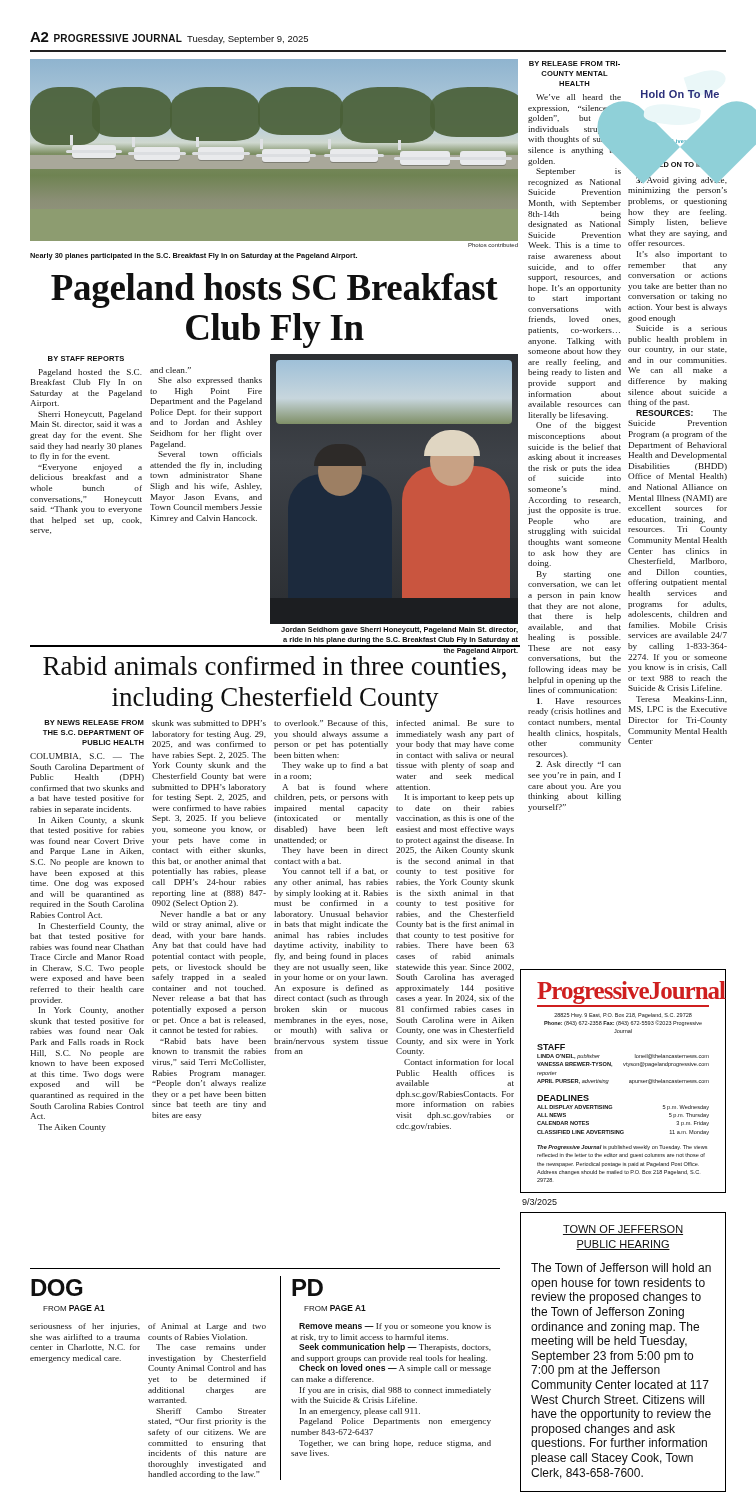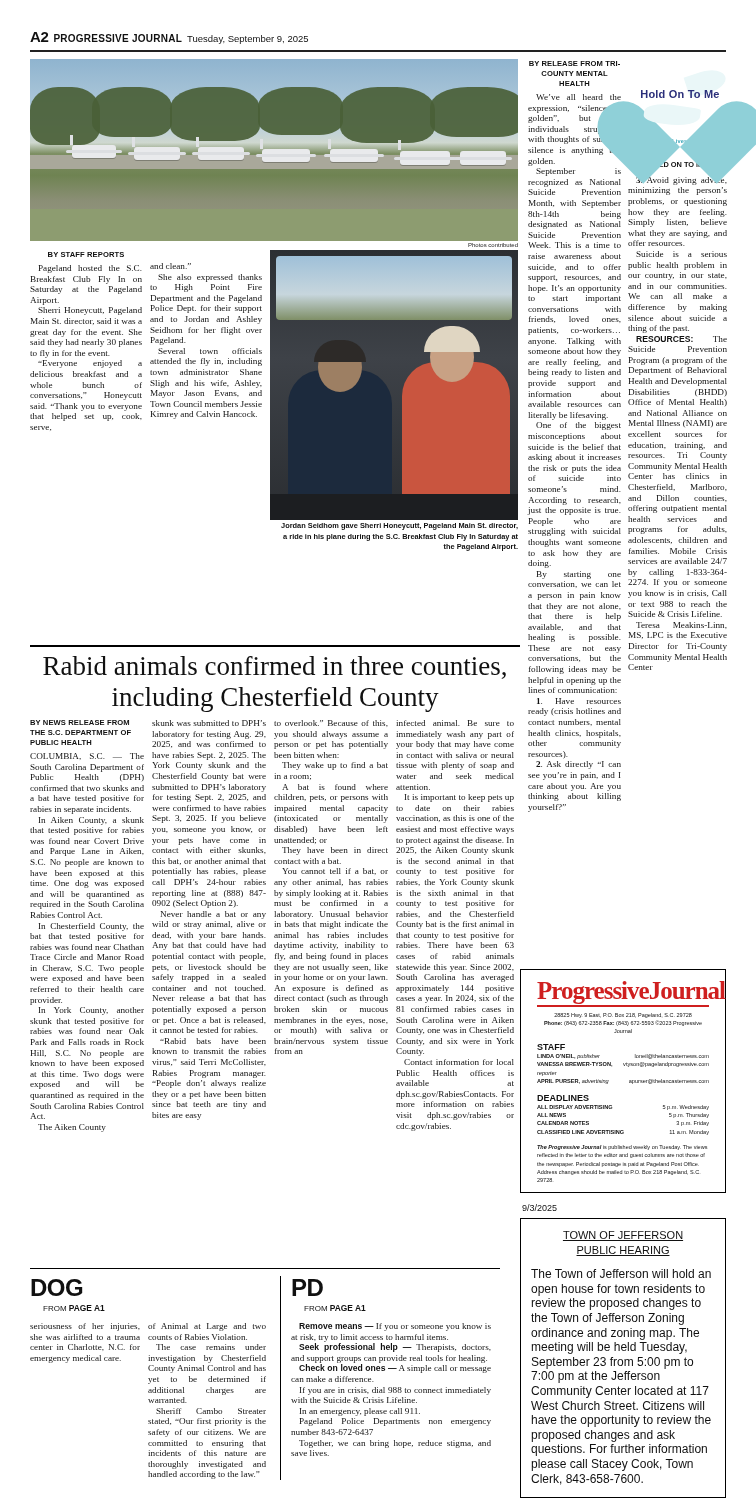--- a/index.html
+++ b/index.html
@@ -44,21 +44,21 @@
   .ck-person { position:absolute; bottom:0; border-radius:34px 34px 0 0; }
   .ck-head { position:absolute; border-radius:50%; }
   .ck-panel { position:absolute; left:0; right:0; bottom:0; height:26px; background:#1c1e21; }
 
   
   h1.hd-main { font-family:"Liberation Serif", serif; font-weight:bold; font-size:37px; line-height:40px; text-align:center; margin:6px 0 6px; letter-spacing:-0.3px; }
   h1.hd-sep { font-family:"Liberation Serif", serif; font-weight:normal; font-size:27px; line-height:31px; text-align:center; margin:4px 0 5px; }
   h2.hd-right { font-family:"Liberation Serif", serif; font-weight:normal; font-size:26px; line-height:31px; text-align:center; margin:10px 0 8px; }
 
   .byline { font-family:"Liberation Sans", sans-serif; font-weight:bold; font-size:7.6px; line-height:10px; text-align:center; margin-bottom:3px; letter-spacing:.1px; }
-  .byline.left { text-align:left; }
+  .byline.left { text-align:right; }
 
   
   .cols { display:flex; }
   .col { font-size:9.2px; line-height:10.6px; text-align:justify; hyphens:auto; -webkit-hyphens:auto; }
   .col p { margin:0; text-indent:8px; }
   .col p.noind { text-indent:0; }
   .bold-lead { font-family:"Liberation Sans", sans-serif; font-weight:bold; font-size:8.6px; }
 
   .rule-h { border-top:1px solid #000; margin:6px 0; }
   .rule-thick { border-top:2px solid #000; margin:7px 0 0; }
@@ -80,21 +80,21 @@
   .np-logo { font-family:"Liberation Serif", serif; font-weight:bold; font-size:25px; color:#cf1f1f; text-align:center; line-height:27px; letter-spacing:-1px; border-bottom:2px solid #cf1f1f; padding-bottom:1px; }
   .np-addr { font-family:"Liberation Sans", sans-serif; font-size:5.5px; text-align:center; margin-top:4px; line-height:8px; }
   .np-h { font-family:"Liberation Sans", sans-serif; font-weight:bold; font-size:9px; margin-top:7px; }
   .np-row { display:flex; justify-content:space-between; font-family:"Liberation Sans", sans-serif; font-size:5.6px; line-height:8.4px; }
   .np-row .l { font-weight:bold; }
   .np-row .l i { font-weight:normal; font-style:italic; }
   .np-legal { font-family:"Liberation Sans", sans-serif; font-size:5.5px; line-height:8.2px; margin-top:7px; }
   .np-legal b { font-style:italic; }
 
   
-  .notice-date { font-family:"Liberation Sans", sans-serif; font-size:9px; margin:10px 0 0 2px; }
+  .notice-date { font-family:"Liberation Sans", sans-serif; font-size:9px; margin:4px 0 0 2px; }
   .notice-box { border:1px solid #000; padding:9px 10px 11px; margin-top:5px; }
   .notice-title { font-family:"Liberation Sans", sans-serif; font-size:11px; text-align:center; text-decoration:underline; line-height:15px; margin-bottom:9px; }
   .notice-body { font-family:"Liberation Sans", sans-serif; font-size:12px; line-height:14.6px; }
   .jump-title { font-family:"Liberation Sans", sans-serif; font-weight:bold; font-size:24px; letter-spacing:-0.5px; line-height:24px; }
   .jump-from { font-family:"Liberation Sans", sans-serif; font-size:8px; margin-top:3px;padding-left:13px; }
   .jump-from b { font-size:8.4px; }
   .vdiv { border-left:1px solid #000; }
 </style>
 </head>
 <body>
@@ -129,21 +129,23 @@
         <div class="plane-tail" style="left:166px;top:78px;"></div>
         <div class="plane" style="left:232px;top:90px;width:48px;height:13px;"></div>
         <div class="plane-tail" style="left:230px;top:80px;"></div>
         <div class="plane" style="left:300px;top:90px;width:48px;height:13px;"></div>
         <div class="plane-tail" style="left:298px;top:80px;"></div>
         <div class="plane" style="left:370px;top:92px;width:50px;height:14px;"></div>
         <div class="plane-tail" style="left:368px;top:81px;"></div>
         <div class="plane" style="left:430px;top:92px;width:46px;height:14px;"></div>
       </div>
       <div class="photo-credit">Photos contributed</div>
-
+      <div class="photo-cap">Nearly 30 planes participated in the S.C. Breakfast Fly In on Saturday at the Pageland Airport.</div>
+
+      <h1 class="hd-main">Pageland hosts SC Breakfast Club Fly In</h1>
 
       <div class="cols">
         <div class="col" style="width:120px;padding-right:8px;">
           <div class="byline">BY STAFF REPORTS</div>
           <p>Pageland hosted the S.C. Breakfast Club Fly In on Saturday at the Pageland Airport.</p>
           <p>Sherri Honeycutt, Pageland Main St. director, said it was a great day for the event. She said they had nearly 30 planes to fly in for the event.</p>
           <p>“Everyone enjoyed a delicious breakfast and a whole bunch of conversations,” Honeycutt said. “Thank you to everyone that helped set up, cook, serve,</p>
         </div>
         <div class="col" style="width:120px;padding-right:8px;padding-top:11px;">
           <p class="noind">and clean.”</p>
@@ -184,20 +186,21 @@
             <div class="heart">
               <div class="wing" style="left:58px;top:10px;width:40px;height:22px;border-radius:0 60% 50% 20%;transform:rotate(-18deg);"></div>
               <div class="wing" style="left:16px;top:44px;width:56px;height:20px;border-radius:50% 10% 60% 30%;transform:rotate(8deg);"></div>
               <div class="heart-txt">Hold On To Me</div>
             </div>
             <div class="hashtag">#HopeLivesinSC</div>
           </div>
           <div class="submitted">Submitted</div>
           <div class="hold-cap">HOLD ON TO ME</div>
           <p style="margin-top:4px;"><b>3</b><span>. Avoid giving advice, minimizing the person’s problems, or questioning how they are feeling. Simply listen, believe what they are saying, and offer resources.</span></p>
+          <p>It’s also important to remember that any conversation or actions you take are better than no conversation or taking no action. Your best is always good enough</p>
           <p>Suicide is a serious public health problem in our country, in our state, and in our communities. We can all make a difference by making silence about suicide a thing of the past.</p>
           <p><span class="bold-lead">RESOURCES:</span><span> The Suicide Prevention Program (a program of the Department of Behavioral Health and Developmental Disabilities (BHDD) Office of Mental Health) and National Alliance on Mental Illness (NAMI) are excellent sources for education, training, and resources. Tri County Community Mental Health Center has clinics in Chesterfield, Marlboro, and Dillon counties, offering outpatient mental health services and programs for adults, adolescents, children and families. Mobile Crisis services are available 24/7 by calling 1-833-364-2274. If you or someone you know is in crisis, Call or text 988 to reach the Suicide &amp; Crisis Lifeline.</span></p>
           <p>Teresa Meakins-Linn, MS, LPC is the Executive Director for Tri-County Community Mental Health Center</p>
         </div>
       </div>
     </div>
   </div>
 
   <div style="position:absolute;left:30px;top:638px;width:490px;">
     <div class="rule-thick"></div>
@@ -305,21 +308,21 @@
         </div>
       </div>
 
       <div class="vdiv"></div>
 
       <div style="width:210px;padding-left:10px;">
         <div class="jump-title">PD</div>
         <div class="jump-from"><span>FROM </span><b>PAGE A1</b></div>
         <div class="col" style="margin-top:8px;">
           <p><span class="bold-lead">Remove means —</span><span> If you or someone you know is at risk, try to limit access to harmful items.</span></p>
-          <p><span class="bold-lead">Seek professional help —</span><span> Therapists, doctors, and support groups can provide real tools for healing.</span></p>
+          <p><span class="bold-lead">Seek communication help —</span><span> Therapists, doctors, and support groups can provide real tools for healing.</span></p>
           <p><span class="bold-lead">Check on loved ones —</span><span> A simple call or message can make a difference.</span></p>
           <p>If you are in crisis, dial 988 to connect immediately with the Suicide &amp; Crisis Lifeline.</p>
           <p>In an emergency, please call 911.</p>
           <p>Pageland Police Departments non emergency number 843-672-6437</p>
           <p>Together, we can bring hope, reduce stigma, and save lives.</p>
         </div>
       </div>
     </div>
   </div>
 

